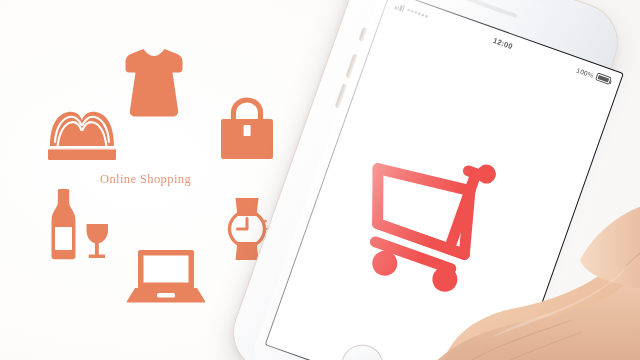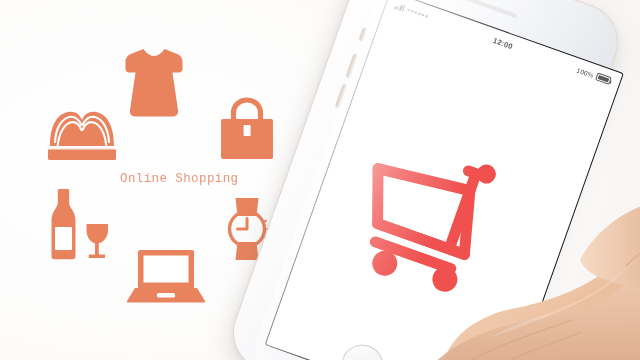--- a/index.html
+++ b/index.html
@@ -10,24 +10,24 @@
   }
   #stage{
     position:relative;width:640px;height:360px;overflow:hidden;
     background:
       radial-gradient(ellipse 520px 340px at 22% 46%, #ffffff 0%, #fdfcfb 55%, #f7f6f4 100%);
   }
   
   .icon{position:absolute;}
   .icon svg{display:block;overflow:visible;}
   #label-online-shopping{
-    position:absolute;left:120px;top:172px;
+    position:absolute;left:100px;top:172px;
     font-size:12.5px;letter-spacing:.4px;
     color:#e8957a;white-space:nowrap;
-    font-family:Liberation Mono, monospace;
+    font-family:Liberation Serif, serif;
   }
   
   #phone-wrap{
     position:absolute;left:268px;top:-48px;
     width:330px;height:470px;
     transform:rotate(19.5deg);
     transform-origin:50% 50%;
   }
   #phone-body{
     position:absolute;left:24px;top:12px;width:268px;height:452px;

